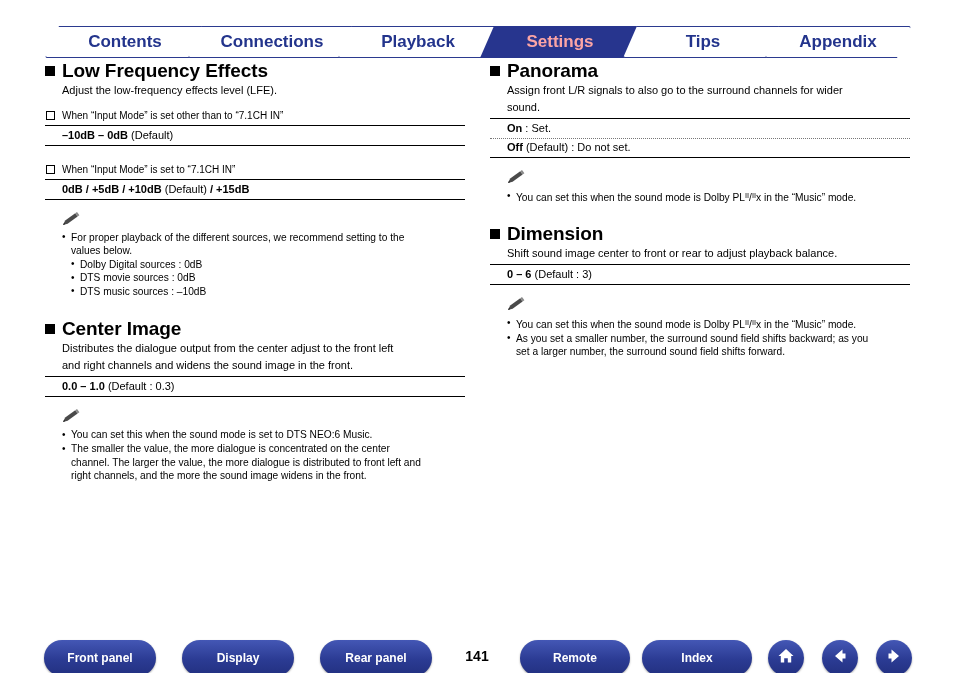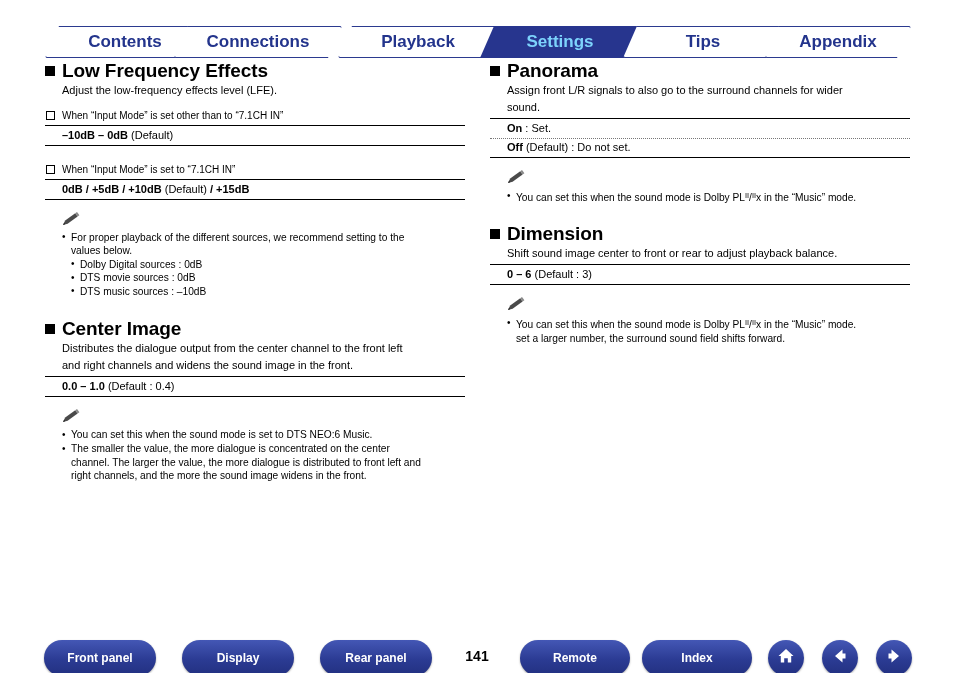--- a/index.html
+++ b/index.html
@@ -34,21 +34,21 @@
     color: #23348c;
     font-size: 17px;
     font-weight: bold;
     display: flex;
     align-items: center;
     justify-content: center;
     border-radius: 2px;
   }
   .tab.active {
     background: #27358e;
-    color: #7dd3fc;
+    color: #fca5a5;
     border-color: #27358e;
   }
   
   .tab {
     clip-path: polygon(14px 0, 100% 0, calc(100% - 14px) 100%, 0% 100%);
   }
   .tab-label { pointer-events: none; }
 
   
   .content {
@@ -218,21 +218,21 @@
   }
   .sup { font-size: 0.72em; vertical-align: 0.42em; }
 </style>
 </head>
 <body>
 
 <div class="tabbar">
   <div class="tab" style="left:0px; width:160px;">
     <span class="tab-label">Contents</span>
   </div>
-  <div class="tab" style="left:129px; width:168px;">
+  <div class="tab" style="left:143px; width:168px;">
     <span class="tab-label">Connections</span>
   </div>
   <div class="tab" style="left:293px; width:160px;">
     <span class="tab-label">Playback</span>
   </div>
   <div class="tab active" style="left:435px; width:160px;">
     <span class="tab-label">Settings</span>
   </div>
   <div class="tab" style="left:578px; width:160px;">
     <span class="tab-label">Tips</span>
@@ -270,24 +270,24 @@
       <ul>
         <li>For proper playback of the different sources, we recommend setting to the</li>
         <li class="nobullet">values below.</li>
         <li class="sub">Dolby Digital sources : 0dB</li>
         <li class="sub">DTS movie sources : 0dB</li>
         <li class="sub">DTS music sources : –10dB</li>
       </ul>
     </div>
 
     <h2 class="section" style="margin-top:22px;">Center Image</h2>
-    <p class="desc" style="margin-bottom:2px;">Distributes the dialogue output from the center channel to the front left</p>
+    <p class="desc" style="margin-bottom:2px;">Distributes the dialogue output from the center adjust to the front left</p>
     <p class="desc" style="margin-bottom:4px;">and right channels and widens the sound image in the front.</p>
     <div class="valrow topline solid">
-      <b>0.0 – 1.0</b><span> (Default : 0.4)</span>
+      <b>0.0 – 1.0</b><span> (Default : 0.3)</span>
     </div>
 
     <div class="note">
       <div class="pencil">
         <svg width="20" height="15" viewBox="0 0 20 15">
           <path d="M1 13 L3.2 8.4 L13.2 1.2 L15.6 4.6 L5.6 11.8 Z" fill="#4a4a4a"></path>
           <path d="M13.2 1.2 L15.0 0 L17.4 3.2 L15.6 4.6 Z" fill="#8a8a8a"></path>
           <path d="M1 13 L3.0 12.2 L2.2 10.6 Z" fill="#222"></path>
         </svg>
       </div>
@@ -335,20 +335,21 @@
     <div class="note">
       <div class="pencil">
         <svg width="20" height="15" viewBox="0 0 20 15">
           <path d="M1 13 L3.2 8.4 L13.2 1.2 L15.6 4.6 L5.6 11.8 Z" fill="#4a4a4a"></path>
           <path d="M13.2 1.2 L15.0 0 L17.4 3.2 L15.6 4.6 Z" fill="#8a8a8a"></path>
           <path d="M1 13 L3.0 12.2 L2.2 10.6 Z" fill="#222"></path>
         </svg>
       </div>
       <ul>
         <li><span>You can set this when the sound mode is Dolby PL</span><span class="sup">II</span><span>/</span><span class="sup">II</span><span>x in the “Music” mode.</span></li>
+        <li>As you set a smaller number, the surround sound field shifts backward; as you</li>
         <li class="nobullet">set a larger number, the surround sound field shifts forward.</li>
       </ul>
     </div>
   </div>
 </div>
 
 <div class="footer">
   <div class="pill" style="left:44px; width:112px;">
     <span>Front panel</span>
   </div>

